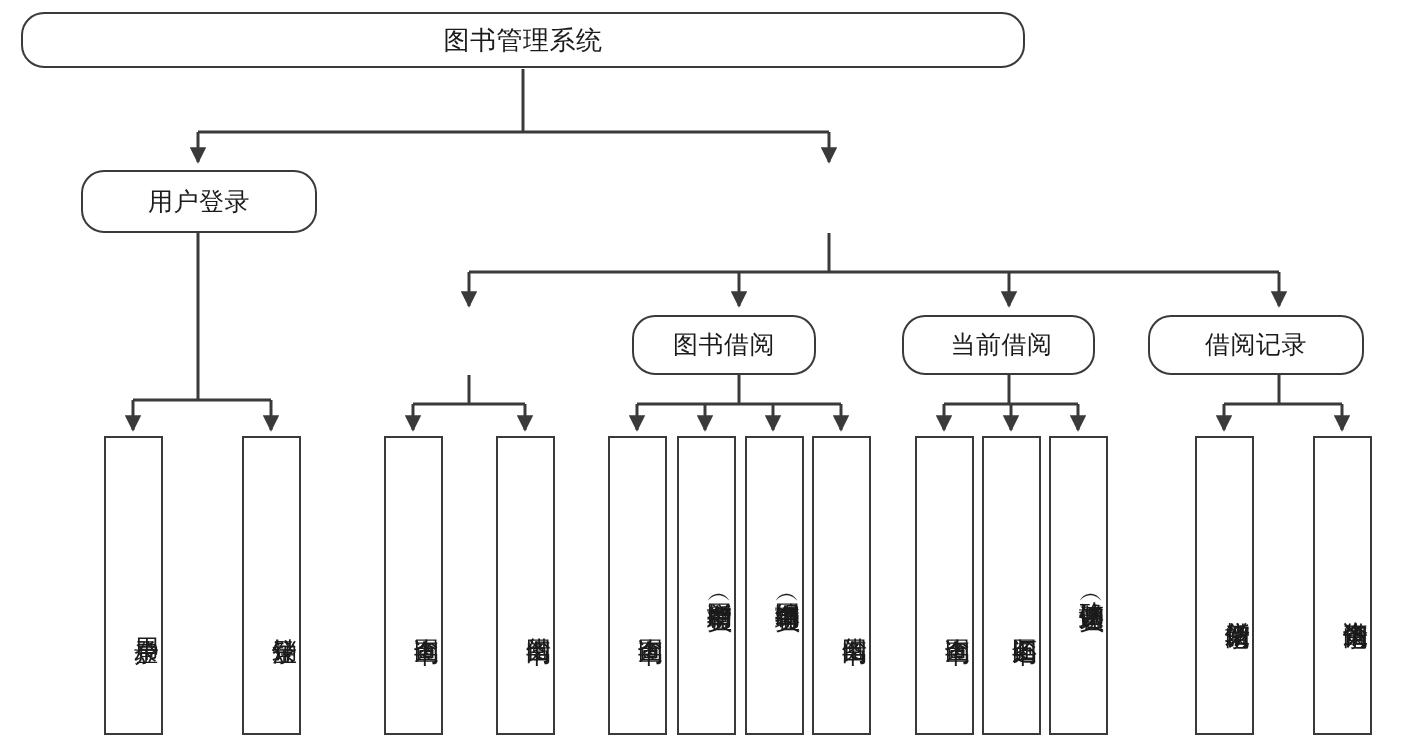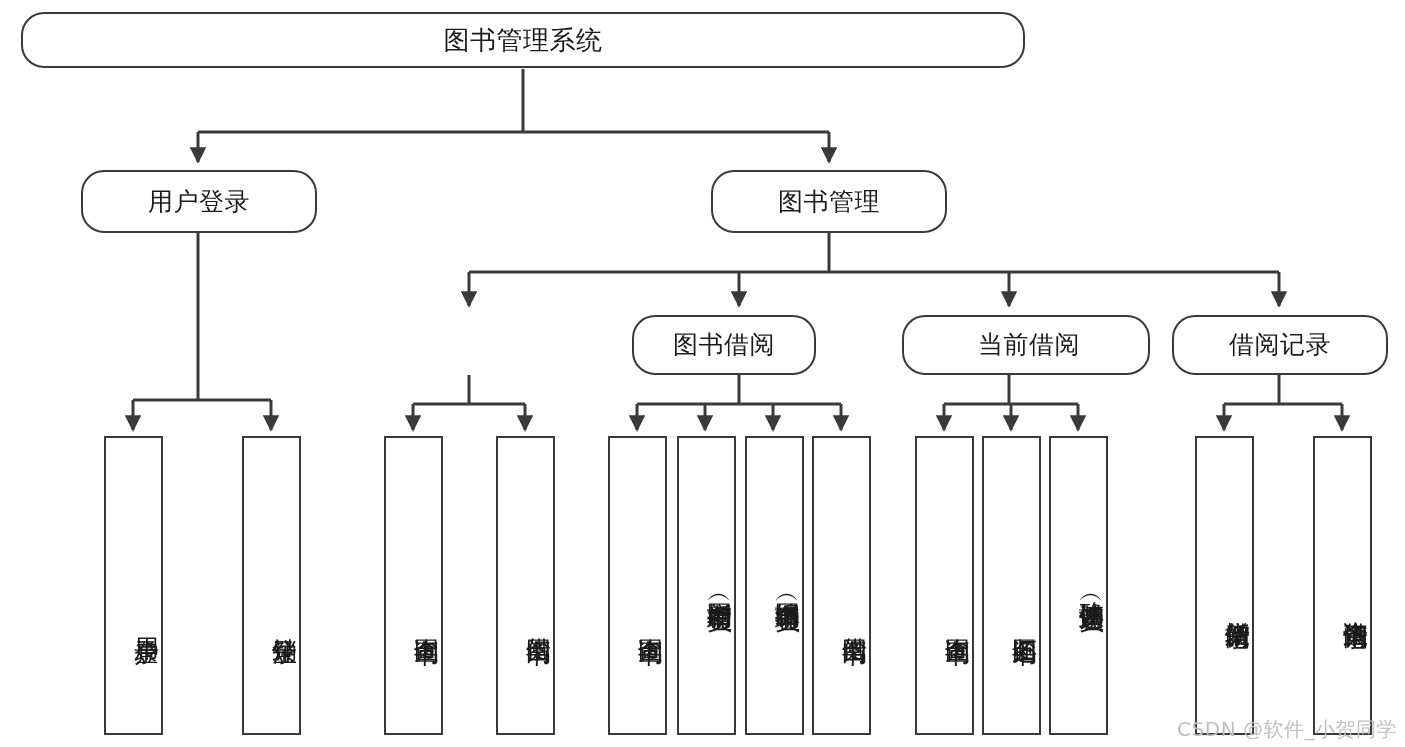--- a/index.html
+++ b/index.html
@@ -123,39 +123,37 @@
       <path d="M 1279 375 L 1279 404"></path>
       <path d="M 1224 404 L 1342 404"></path>
       <path d="M 1224 404 L 1224 430" marker-end="url(#arrow)"></path>
       <path d="M 1342 404 L 1342 430" marker-end="url(#arrow)"></path>
     </g>
   </svg>
 
   <div class="node horiz" id="title-node" style="left:21px; top:12px; width:1004px; height:56px;">图书管理系统</div>
 
   <div class="node horiz" style="left:81px; top:170px; width:236px; height:63px;">用户登录</div>
-  <div class="node horiz" style="left:711px; top:170px; width:236px; height:63px;">图书管理</div>
 
   <div class="node horiz" style="left:632px; top:315px; width:184px; height:60px;">图书借阅</div>
-  <div class="node horiz" style="left:902px; top:315px; width:248px; height:60px;padding-left:6px;">当前借阅</div>
-  <div class="node horiz" style="left:1172px; top:315px; width:216px; height:60px;">借阅记录</div>
+  <div class="node horiz" style="left:902px; top:315px; width:193px; height:60px;padding-left:6px;">当前借阅</div>
+  <div class="node horiz" style="left:1148px; top:315px; width:216px; height:60px;">借阅记录</div>
 
   <div class="node vert" style="left:104px; top:436px; width:59px; height:299px; padding-top:68px;">用户登录</div>
   <div class="node vert" style="left:242px; top:436px; width:59px; height:299px; padding-top:68px;">注销登录</div>
 
   <div class="node vert" style="left:384px; top:436px; width:59px; height:299px; padding-top:68px;">查询图书</div>
   <div class="node vert" style="left:496px; top:436px; width:59px; height:299px; padding-top:68px;">借阅图书</div>
 
   <div class="node vert" style="left:608px; top:436px; width:59px; height:299px; padding-top:68px;">查询图书</div>
   <div class="node vert overflow" style="left:677px; top:436px; width:59px; height:299px; padding-top:2px;">新增图书（管理员）</div>
   <div class="node vert overflow" style="left:745px; top:436px; width:59px; height:299px; padding-top:2px;">编辑图书（管理员）</div>
   <div class="node vert" style="left:812px; top:436px; width:59px; height:299px; padding-top:68px;">借阅图书</div>
 
   <div class="node vert" style="left:915px; top:436px; width:59px; height:299px; padding-top:68px;">查询图书</div>
   <div class="node vert" style="left:982px; top:436px; width:59px; height:299px; padding-top:68px;">归还图书</div>
   <div class="node vert overflow" style="left:1049px; top:436px; width:59px; height:299px; padding-top:2px;">确认归还（管理员）</div>
 
   <div class="node vert" style="left:1195px; top:436px; width:59px; height:299px; padding-top:36px;">新增借阅记录</div>
   <div class="node vert" style="left:1313px; top:436px; width:59px; height:299px; padding-top:36px;">查询借阅记录</div>
 
-  <div id="watermark">CSDN @软件_小贺同学</div>
 
 </div>
 
 </body></html>

